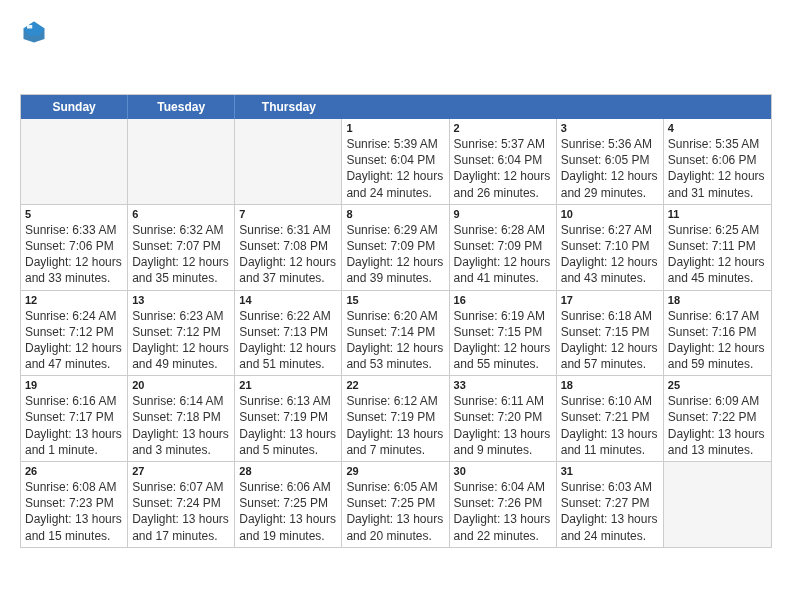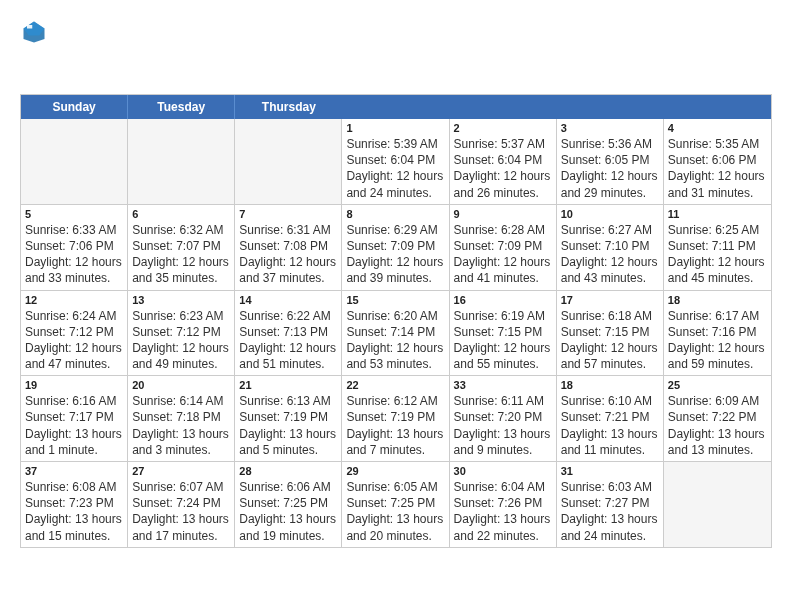--- a/index.html
+++ b/index.html
@@ -243,21 +243,21 @@
             <div class="day-num">18</div>
             <div class="cell-text">Sunrise: 6:10 AM<br>Sunset: 7:21 PM<br>Daylight: 13 hours<br>and 11 minutes.</div>
           </div>
           <div class="cal-cell">
             <div class="day-num">25</div>
             <div class="cell-text">Sunrise: 6:09 AM<br>Sunset: 7:22 PM<br>Daylight: 13 hours<br>and 13 minutes.</div>
           </div>
         </div>
         <div class="cal-row">
           <div class="cal-cell">
-            <div class="day-num">37</div>
+            <div class="day-num">26</div>
             <div class="cell-text">Sunrise: 6:08 AM<br>Sunset: 7:23 PM<br>Daylight: 13 hours<br>and 15 minutes.</div>
           </div>
           <div class="cal-cell">
             <div class="day-num">27</div>
             <div class="cell-text">Sunrise: 6:07 AM<br>Sunset: 7:24 PM<br>Daylight: 13 hours<br>and 17 minutes.</div>
           </div>
           <div class="cal-cell">
             <div class="day-num">28</div>
             <div class="cell-text">Sunrise: 6:06 AM<br>Sunset: 7:25 PM<br>Daylight: 13 hours<br>and 19 minutes.</div>
           </div>

